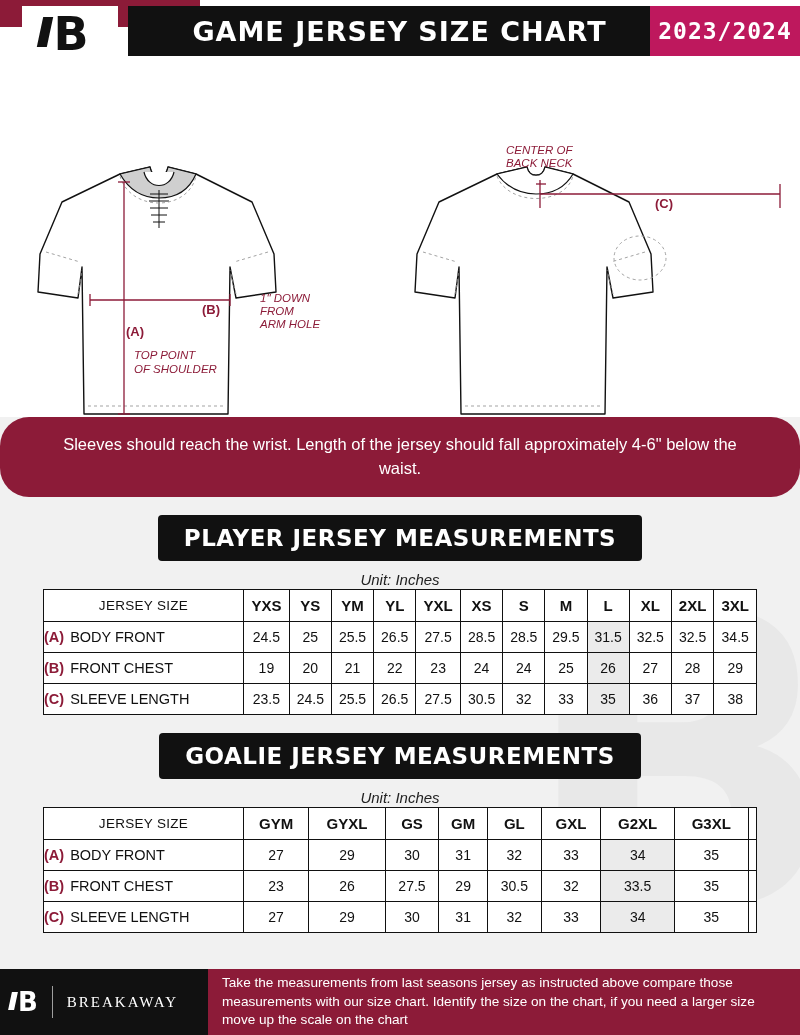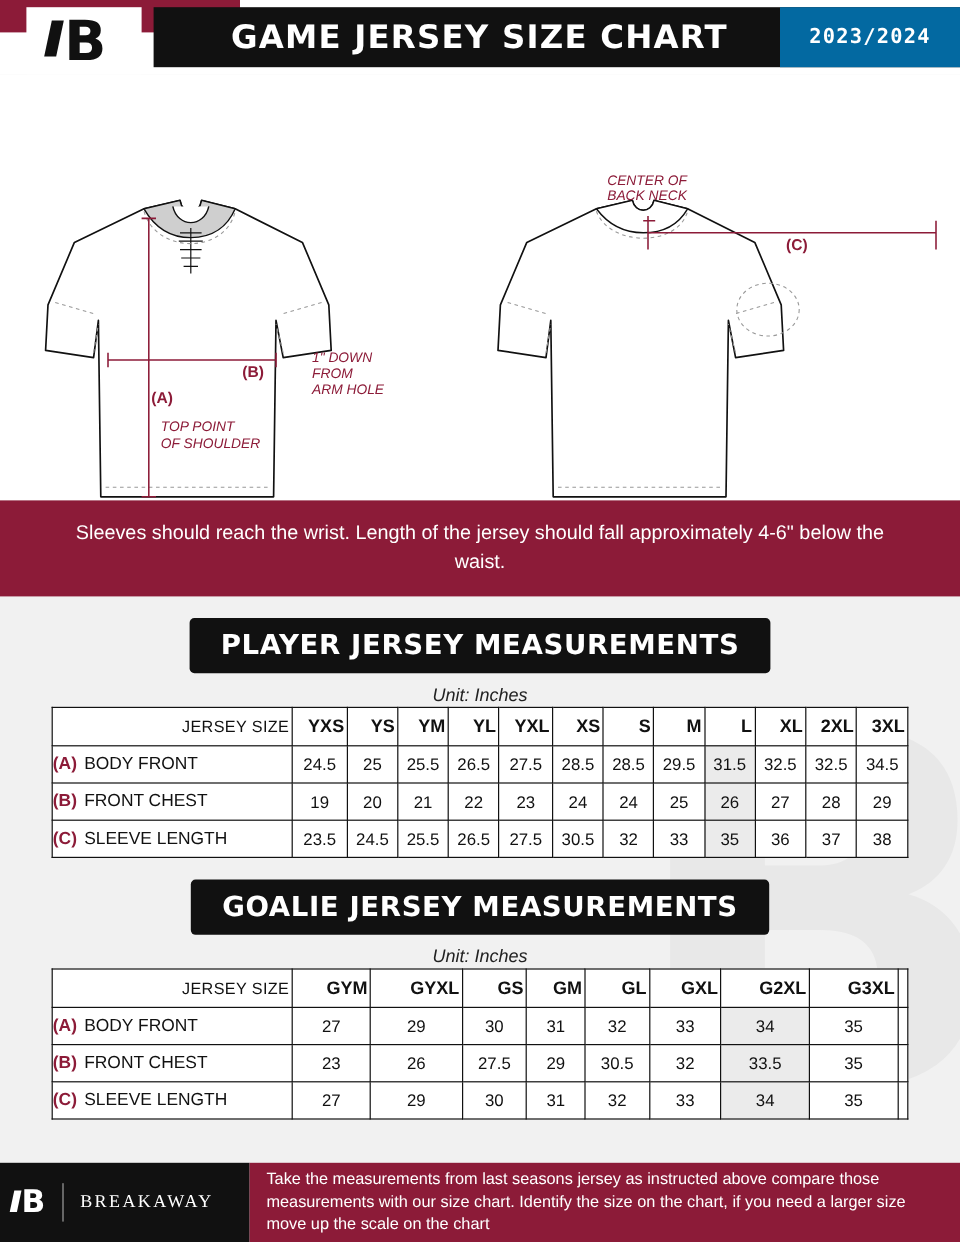--- a/index.html
+++ b/index.html
@@ -42,34 +42,34 @@
   }
   .title-bar {
     position:absolute; left:128px; top:6px; right:0; height:50px;
     background:#111; color:#fff; display:flex; align-items:center;
   }
   .title-text {
     flex:1; text-align:center; font-family:"DejaVu Sans", sans-serif;
     font-weight:900; font-size:27px; letter-spacing:1px; padding-left:21px;
   }
   .season {
-    width:150px; height:50px; background:#0369a1; color:#fff;
+    width:150px; height:50px; background:#be185d; color:#fff;
     display:flex; align-items:center; justify-content:center;
-    font-family:"DejaVu Sans Mono", monospace; font-weight:700; font-size:17px;
+    font-family:"DejaVu Sans Mono", monospace; font-weight:700; font-size:23px;
     letter-spacing:1px;
   }
 
   
   .diagram { position:relative; height:355px; background:#fff; z-index:2; }
   .diagram svg { display:block; }
 
   
   .note-band {
     background:#8c1b38; color:#fff; text-align:center;
-    padding:16px 60px; font-size:16.5px; line-height:1.45; z-index:2; position:relative;
+    padding:16px 60px; font-size:16.5px; line-height:1.45; z-index:2; position:relative;border-radius:29px;
   }
 
   
   .section { position:relative; z-index:2; }
   .pill-wrap { display:flex; justify-content:center; padding:18px 0 10px; }
   .pill {
     background:#111; color:#fff; border-radius:4px;
     font-family:"DejaVu Sans", sans-serif; font-weight:900;
     font-size:23px; letter-spacing:0.5px; padding:10px 26px;
   }
@@ -85,21 +85,21 @@
   }
   table.size.player { width:714px; }
   table.size.goalie { width:714px; }
   table.size th, table.size td {
     border:1px solid #111; text-align:center; padding:7px 2px; font-weight:400;
   }
   table.size .rowhead {
     text-align:left; padding-left:0; white-space:nowrap; font-size:14.5px;
   }
   table.size thead th {
-    font-weight:700; font-size:15px;text-align:right;
+    font-weight:700; font-size:15px;
   }
   table.size thead th.firstcol {
     font-weight:400; font-size:13.5px; letter-spacing:0.3px;
   }
   .tag { color:#8c1b38; font-weight:700; margin-right:6px; }
   td.hl { background:#ebebeb; }
   td.blank { border:none; background:transparent; }
 
   
   .footer {

